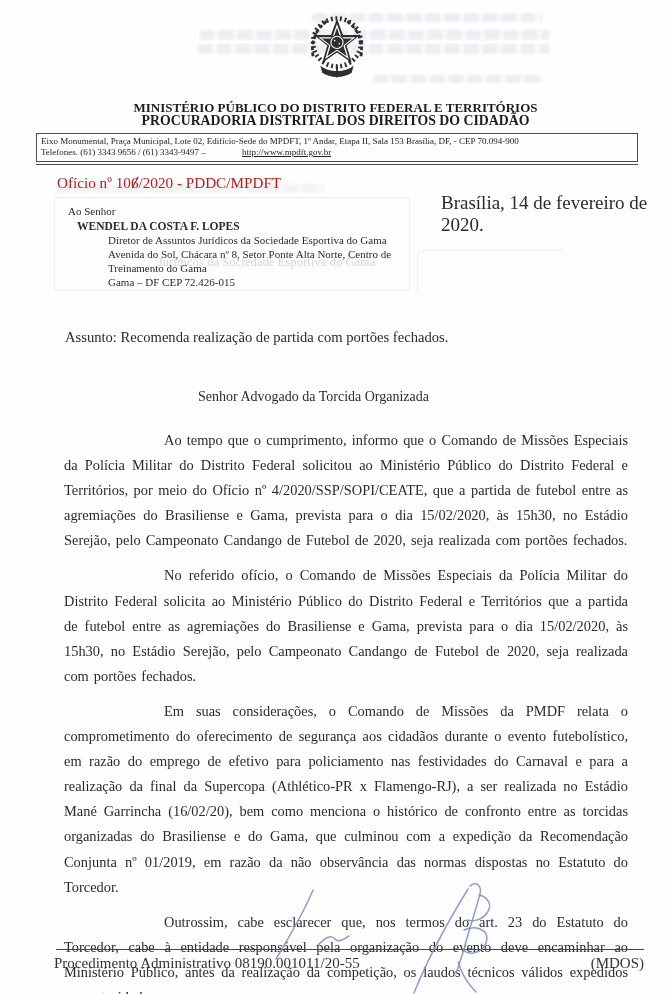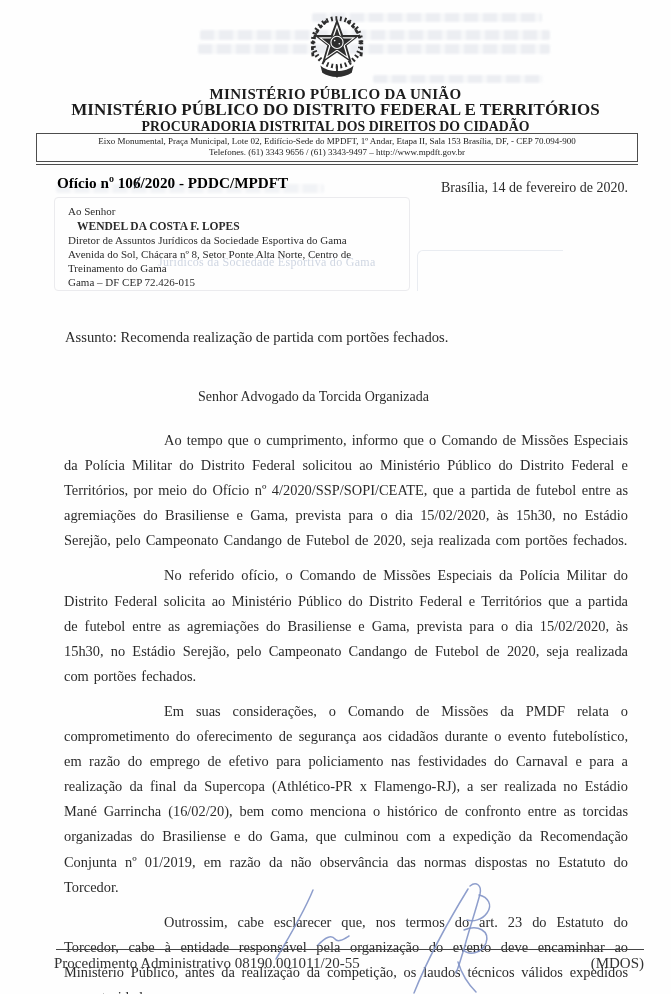--- a/index.html
+++ b/index.html
@@ -23,53 +23,53 @@
   .s3{left:198px;top:44px;width:352px;height:10px;}
   .s4{left:373px;top:75px;width:170px;height:8px;}
   .s5{left:56px;top:184px;width:268px;height:9px;opacity:.55;}
 
   
   .emblem{left:305px;top:12px;width:64px;height:70px;}
 
   
   .org{left:0;right:0;text-align:center;font-weight:bold;color:#1c1c1c;white-space:nowrap;}
   .org1{top:86px;font-size:15px;letter-spacing:.3px;}
-  .org2{top:100px;font-size:17px;}
-  .org3{top:119px;font-size:13.8px;}
+  .org2{top:100px;font-size:13px;}
+  .org3{top:113px;font-size:13.8px;}
   .addrbox{
     left:36px;right:33px;top:133px;border:1px solid #4d4d4d;
-    text-align:center;font-size:9px;line-height:11px;color:#222;
+    text-align:left;font-size:9px;line-height:11px;color:#222;
     padding:2px 4px 3px;
   }
   .addrbox::after{
     content:"";position:absolute;left:-1px;right:-1px;bottom:-4px;height:1px;background:#4d4d4d;
   }
-  .url{}
+  .url{text-decoration:underline;margin-left:34px;}
 
   
-  .oficio{left:57px;top:174px;font-size:15.2px;font-weight:bold;color:#000000;}
+  .oficio{left:57px;top:174px;font-size:15.2px;font-weight:normal;color:#b91c1c;}
   .struck{position:relative;display:inline-block;}
   .struck::after{
     content:"";position:absolute;left:-2px;right:-3px;top:47%;height:1.4px;
     background:#30343f;transform:rotate(-62deg);
   }
-  .date{left:441px;top:180px;font-size:14px;}
+  .date{left:441px;top:192px;font-size:19px;}
 
   
   .ghostline{left:158px;top:255px;font-size:12px;color:var(--ghost);letter-spacing:.3px;filter:blur(.3px);white-space:nowrap;}
   .ghostbox{left:417px;top:250px;width:145px;height:40px;border-left:1px solid #e9ecf1;border-top:1px solid #e9ecf1;border-radius:6px 0 0 0;}
 
   
   .label{
     left:54px;top:197px;width:356px;height:94px;
     border:1px solid #ebebee;border-radius:4px;padding:7px 0 0 13px;box-sizing:border-box;
   }
   .salut{font-size:11px;line-height:13.5px;}
   .rname{font-size:11.5px;font-weight:bold;line-height:14px;margin-left:9px;}
-  .rline{font-size:11px;line-height:14.3px;}
+  .rline{font-size:11px;line-height:14.3px;margin-left:40px;}
 
   .subject{left:65px;top:329px;font-size:14.6px;}
   .greeting{left:198px;top:389px;font-size:14px;}
 
   
   .bodytext{
     left:54px;right:33px;top:418px;
     font-size:14.4px;line-height:25.1px;text-align:justify;word-spacing:1.5px;
   }
   .bodytext p{margin:10px;text-indent:100px;}
@@ -106,21 +106,20 @@
       <path d="M32,17 L36,28.8 L48.5,28.8 L38.9,36.3 L42.5,48 L32,40.6 L21.5,48 L25.1,36.3 L15.5,28.8 L28,28.8 Z" fill="#2e2e2e"></path>
       <circle cx="32" cy="33" r="8.2" fill="#2e2e2e"></circle>
       <circle cx="32" cy="33" r="6.6" fill="none" stroke="#fdfdfd" stroke-width="1.2"></circle>
       <circle cx="29.5" cy="31" r="0.9" fill="#fdfdfd"></circle>
       <circle cx="34.5" cy="34.5" r="0.9" fill="#fdfdfd"></circle>
       <path d="M14,58 C22,66 42,66 50,58 L48,66 C40,72 24,72 16,66 Z" fill="#2e2e2e"></path>
       <rect x="31" y="58" width="2" height="13" fill="#2e2e2e"></rect>
     </svg>
   </div>
 
-  <div class="abs org org1">MINISTÉRIO PÚBLICO DA UNIÃO</div>
   <div class="abs org org2">MINISTÉRIO PÚBLICO DO DISTRITO FEDERAL E TERRITÓRIOS</div>
   <div class="abs org org3">PROCURADORIA DISTRITAL DOS DIREITOS DO CIDADÃO</div>
 
   <div class="abs addrbox">
     <div>Eixo Monumental, Praça Municipal, Lote 02, Edifício-Sede do MPDFT, 1º Andar, Etapa II, Sala 153 Brasília, DF, - CEP 70.094-900</div>
     <div><span>Telefones. (61) 3343 9656 / (61) 3343-9497 – </span><span class="url">http://www.mpdft.gov.br</span></div>
   </div>
 
   <div class="abs oficio">
     <span>Ofício nº 10</span><span class="struck">6</span><span>/2020 - PDDC/MPDFT</span>

